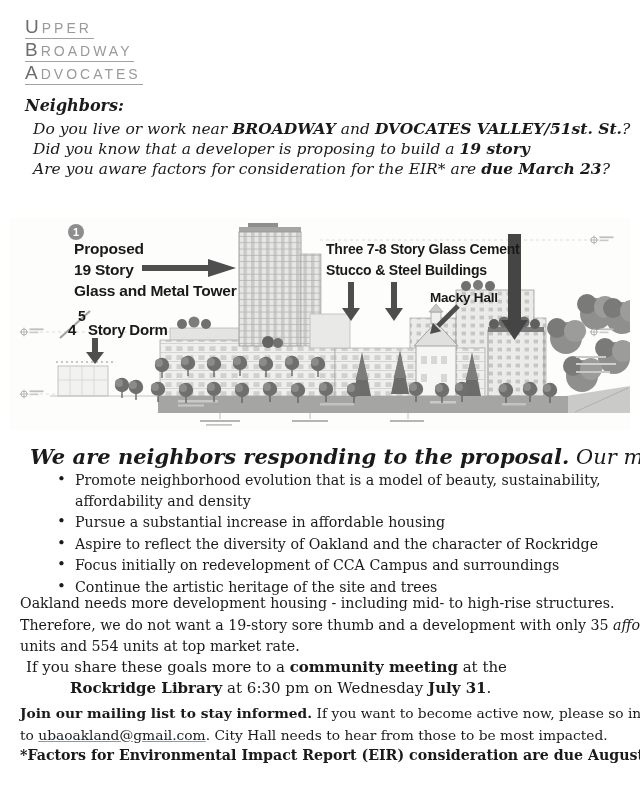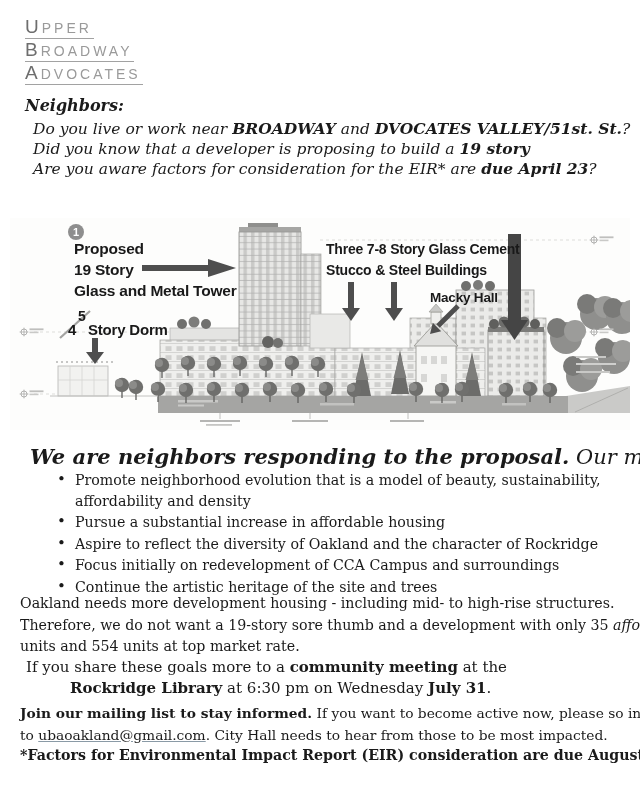--- a/index.html
+++ b/index.html
@@ -45,21 +45,21 @@
   <div class="logo">
     <span class="logo-line"><span class="logo-inner"><span class="logo-initial">U</span><span>PPER</span></span></span>
     <span class="logo-line"><span class="logo-inner"><span class="logo-initial">B</span><span>ROADWAY</span></span></span>
     <span class="logo-line"><span class="logo-inner"><span class="logo-initial">A</span><span>DVOCATES</span></span></span>
   </div>
 
   <div class="intro-heading">Neighbors:</div>
   <div class="intro-lines">
     <div><span>Do you live or work near </span><span class="b">BROADWAY</span><span> and </span><span class="b">DVOCATES VALLEY/51st. St.</span><span>?</span></div>
     <div><span>Did you know that a developer is proposing to build a </span><span class="b">19 story</span></div>
-    <div><span>Are you aware factors for consideration for the EIR* are </span><span class="b">due April 23</span><span>?</span></div>
+    <div><span>Are you aware factors for consideration for the EIR* are </span><span class="b">due March 23</span><span>?</span></div>
   </div>
 
   <div class="figure">
     <svg width="620" height="212" viewBox="0 0 620 212" xmlns="http://www.w3.org/2000/svg">
       <defs>
         <pattern id="twr" width="7.5" height="6.3" patternUnits="userSpaceOnUse">
           <rect width="7.5" height="6.3" fill="#e7e7e5"></rect>
           <rect x="1" width="3.4" height="6.3" fill="#c9c9c7"></rect>
           <line x1="0" y1="5.8" x2="7.5" y2="5.8" stroke="#aeaeac" stroke-width="0.7"></line>
         </pattern>

